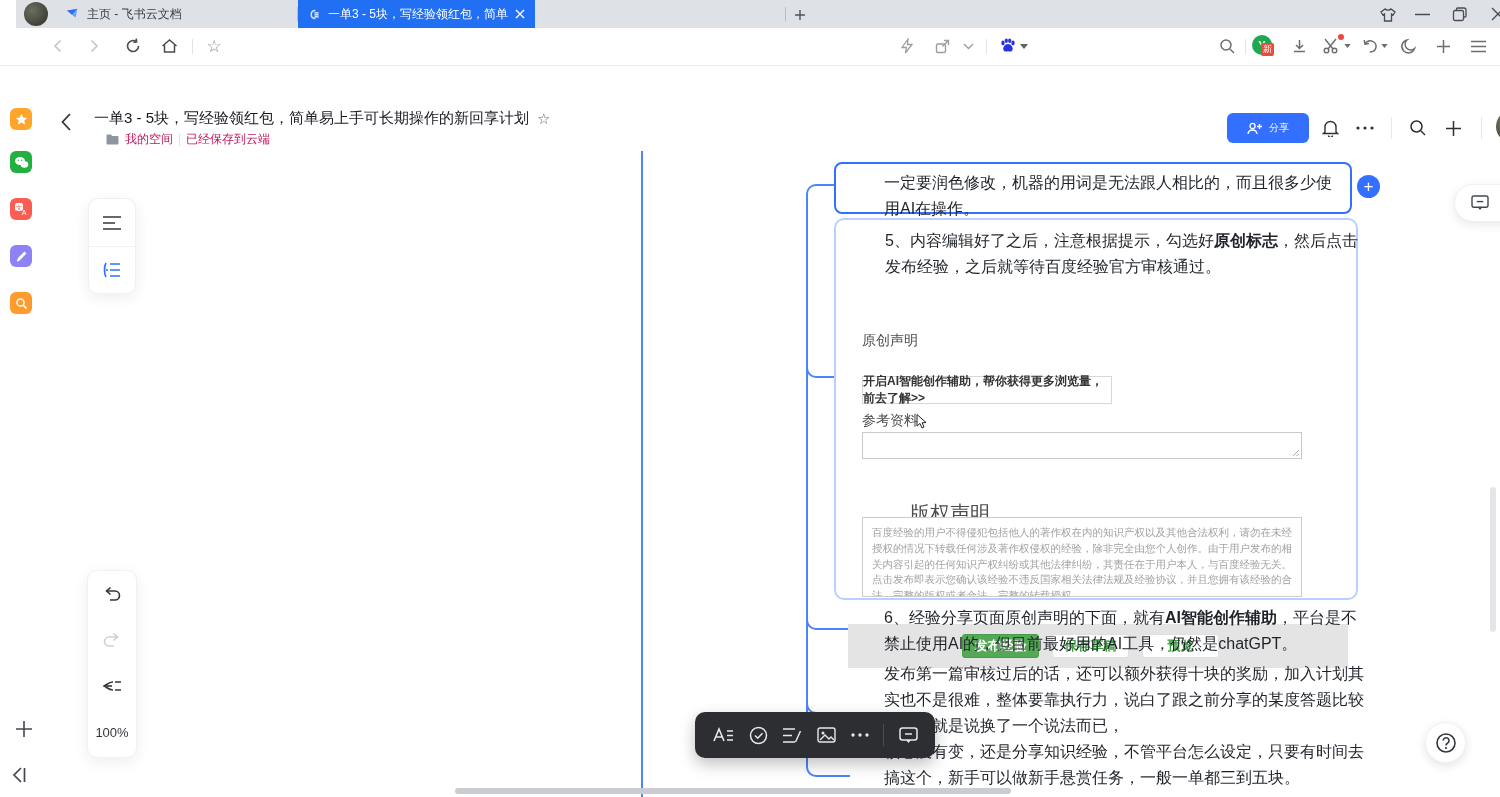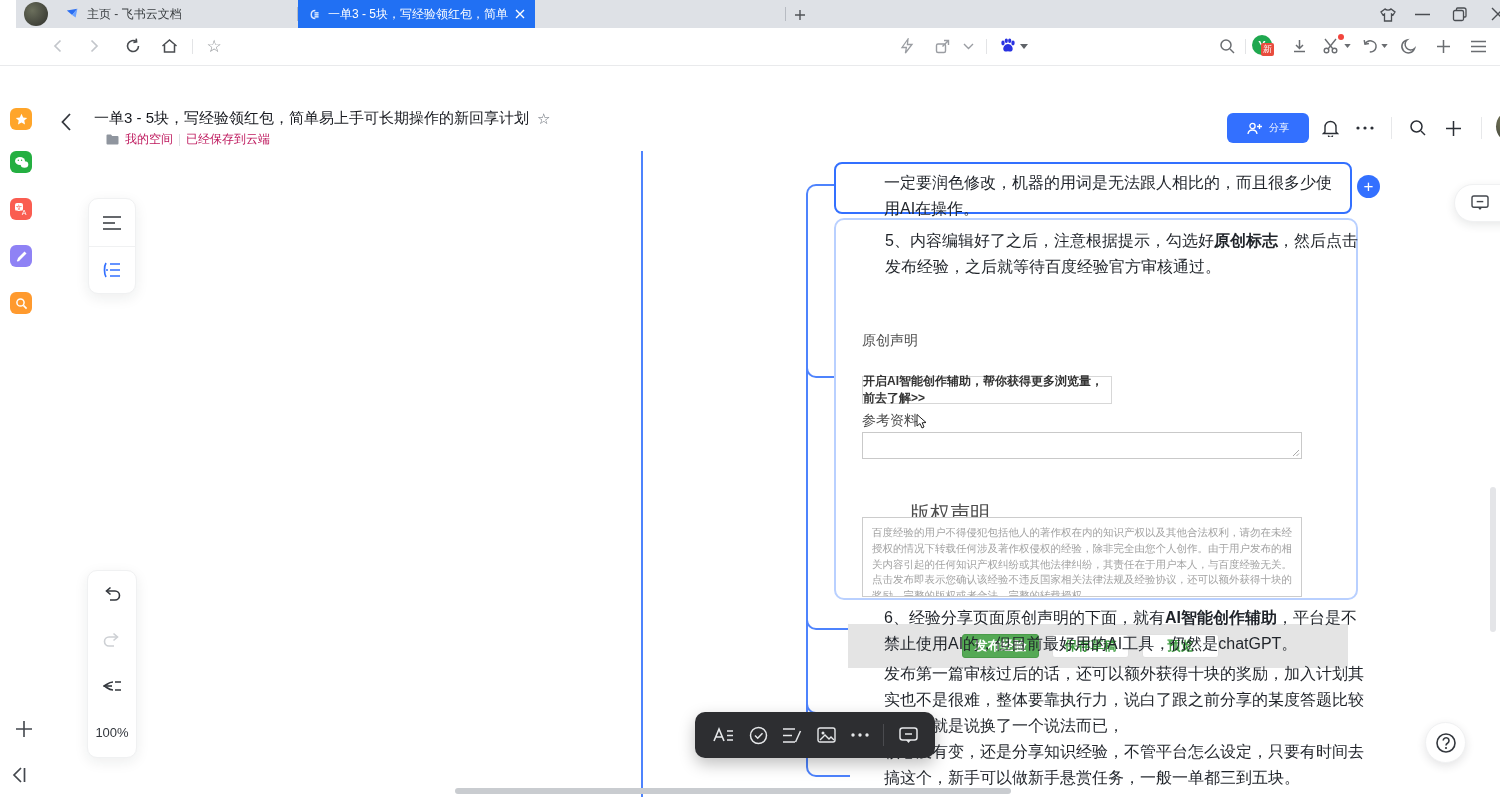--- a/index.html
+++ b/index.html
@@ -375,21 +375,21 @@
         <div class="f-h abs" style="left:14px;top:80px;">参考资料</div>
         <svg class="abs" style="left:68px;top:82px;" width="11" height="15" viewBox="0 0 11 15">
           <path d="M1 0.5 L1 12 L4 9.5 L6 14 L8 13 L6.2 8.8 L10 8.5 Z" fill="#fff" stroke="#222" stroke-width="1"></path>
         </svg>
         <div class="f-area" style="left:14px;top:100px;width:440px;height:27px;">
           <svg style="position:absolute;right:1px;bottom:1px;" width="8" height="8" viewBox="0 0 8 8">
             <path d="M7 1 L1 7 M7 4.5 L4.5 7" stroke="#aaa" stroke-width="1"></path>
           </svg>
         </div>
         <div class="f-h abs" style="left:14px;top:168px;font-size:20px;margin-left:48px;">版权声明</div>
-        <div class="f-copy" style="left:14px;top:185px;width:440px;height:80px;">百度经验的用户不得侵犯包括他人的著作权在内的知识产权以及其他合法权利，请勿在未经授权的情况下转载任何涉及著作权侵权的经验，除非完全由您个人创作。由于用户发布的相关内容引起的任何知识产权纠纷或其他法律纠纷，其责任在于用户本人，与百度经验无关。点击发布即表示您确认该经验不违反国家相关法律法规及经验协议，还可以额外获得十块的奖励、完整的版权或者合法、完整的转载授权。</div>
+        <div class="f-copy" style="left:14px;top:185px;width:440px;height:80px;">百度经验的用户不得侵犯包括他人的著作权在内的知识产权以及其他合法权利，请勿在未经授权的情况下转载任何涉及著作权侵权的经验，除非完全由您个人创作。由于用户发布的相关内容引起的任何知识产权纠纷或其他法律纠纷，其责任在于用户本人，与百度经验无关。点击发布即表示您确认该经验不违反国家相关法律法规及经验协议，并且您拥有该经验的合法、完整的版权或者合法、完整的转载授权。</div>
       </div>
 
       <div class="f-footer" style="left:12px;top:404px;width:500px;height:44px;">
         <div class="f-btn primary" style="left:114px;width:77px;">
             <span>发布经验</span>
           </div>
         <div class="f-btn ghost" style="left:204px;width:77px;">
             <span>保存草稿</span>
           </div>
         <div class="f-btn ghost" style="left:294px;width:77px;">

